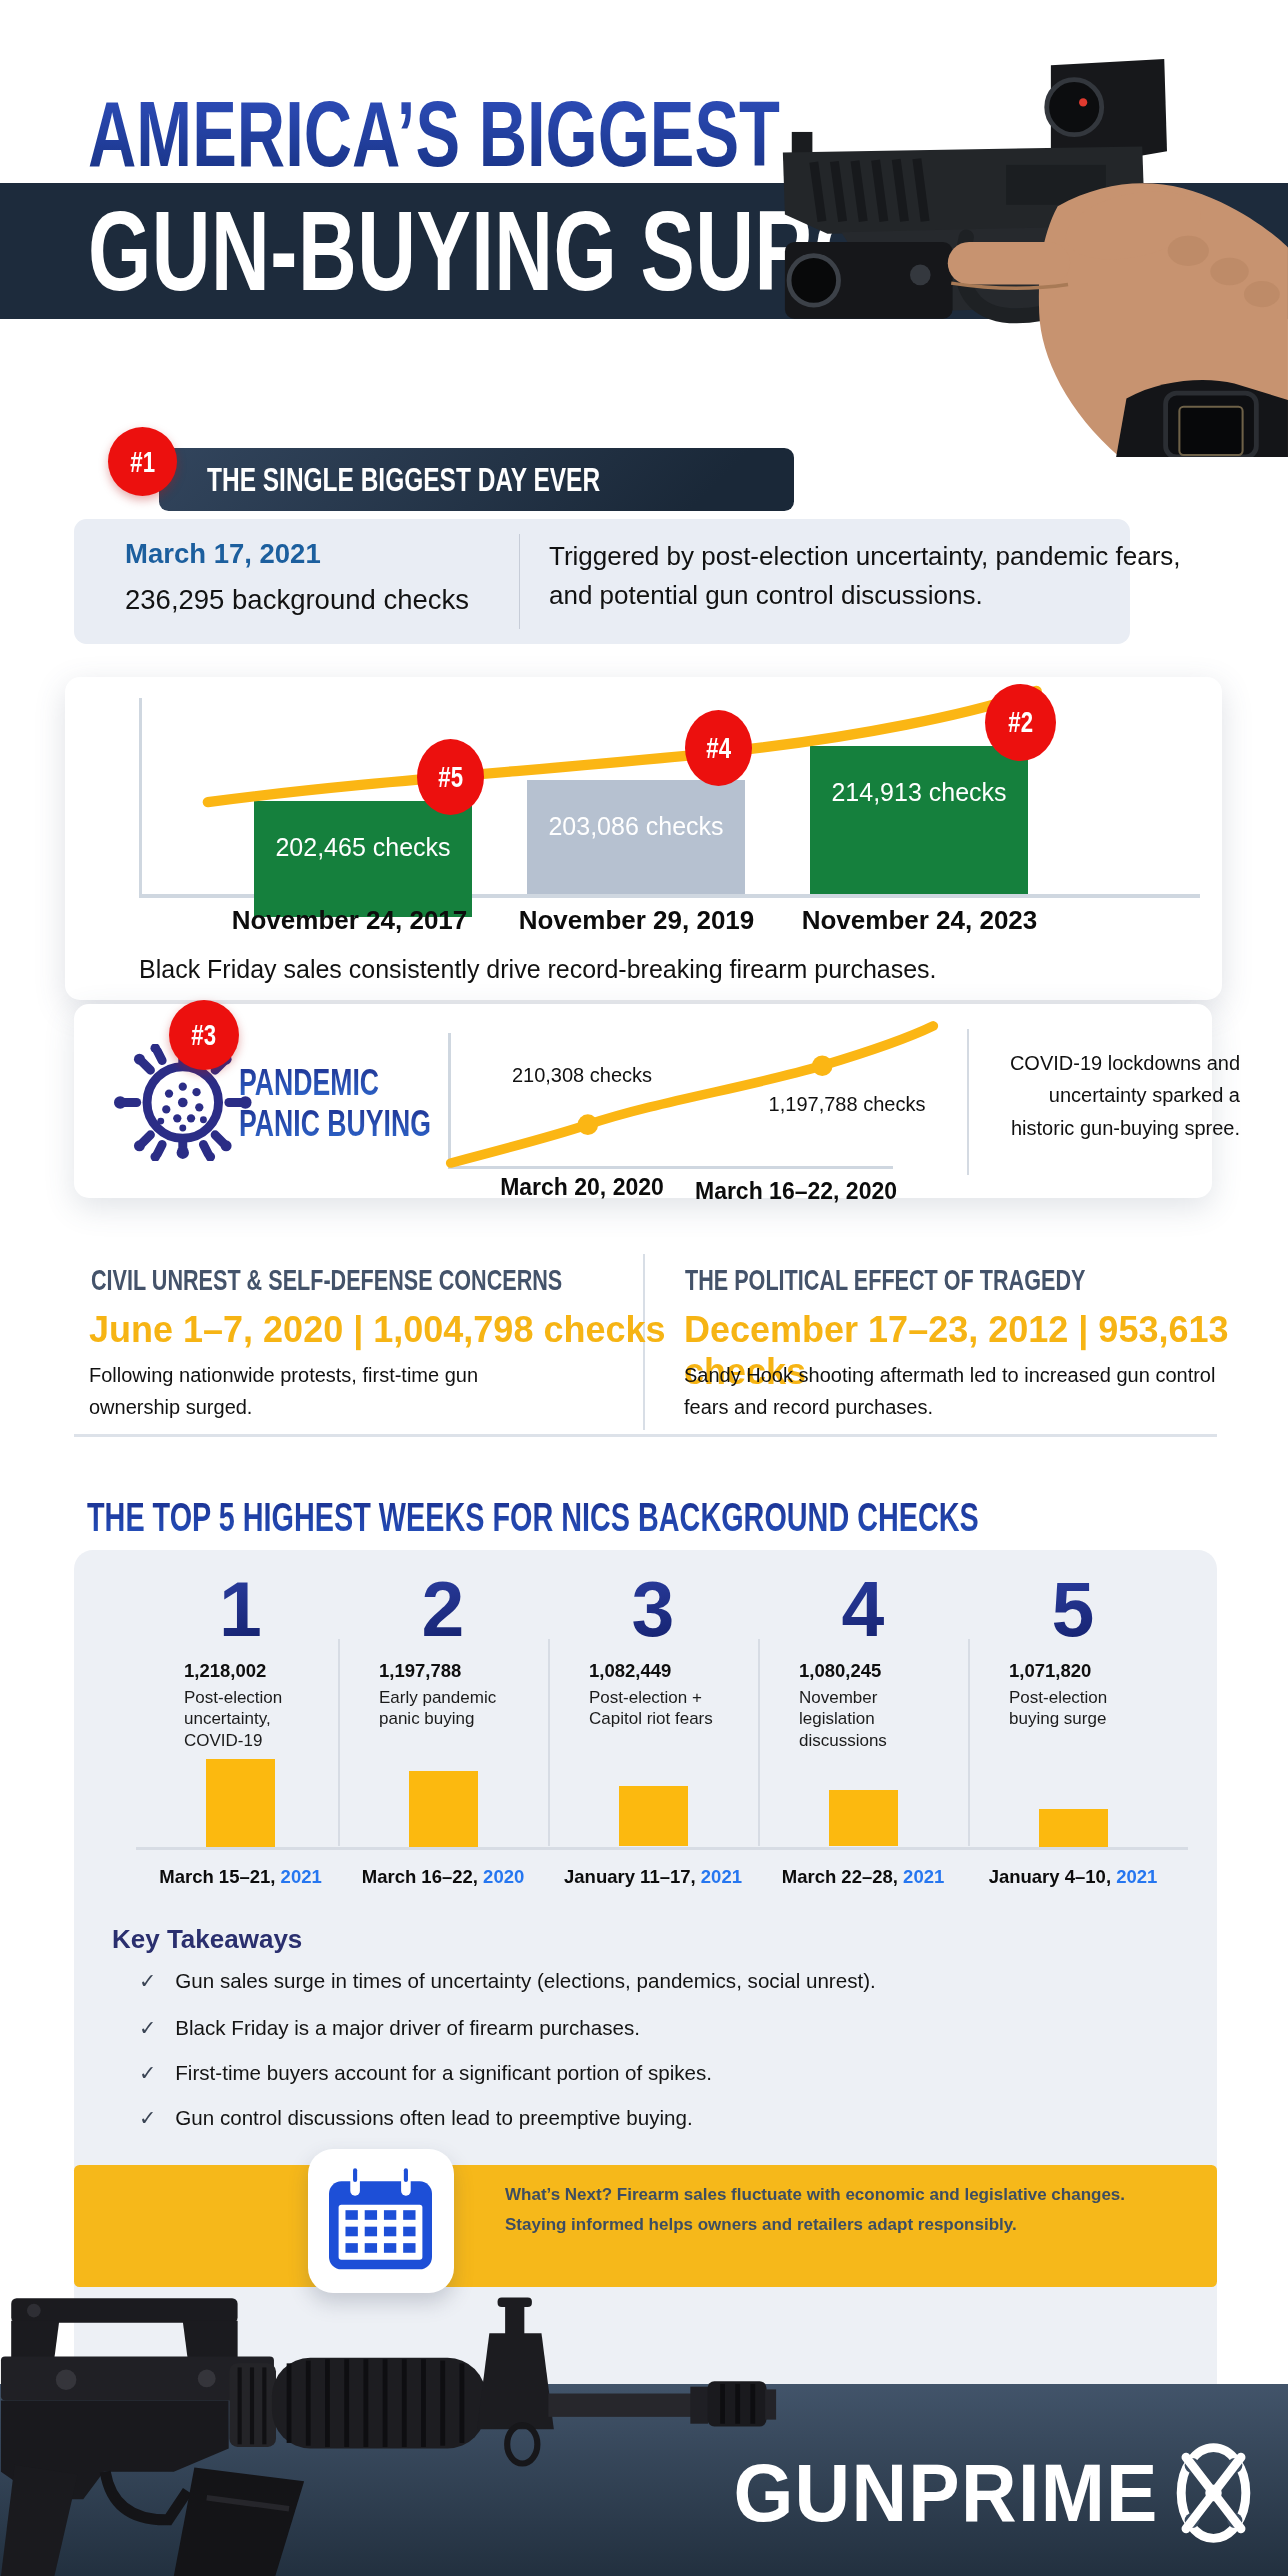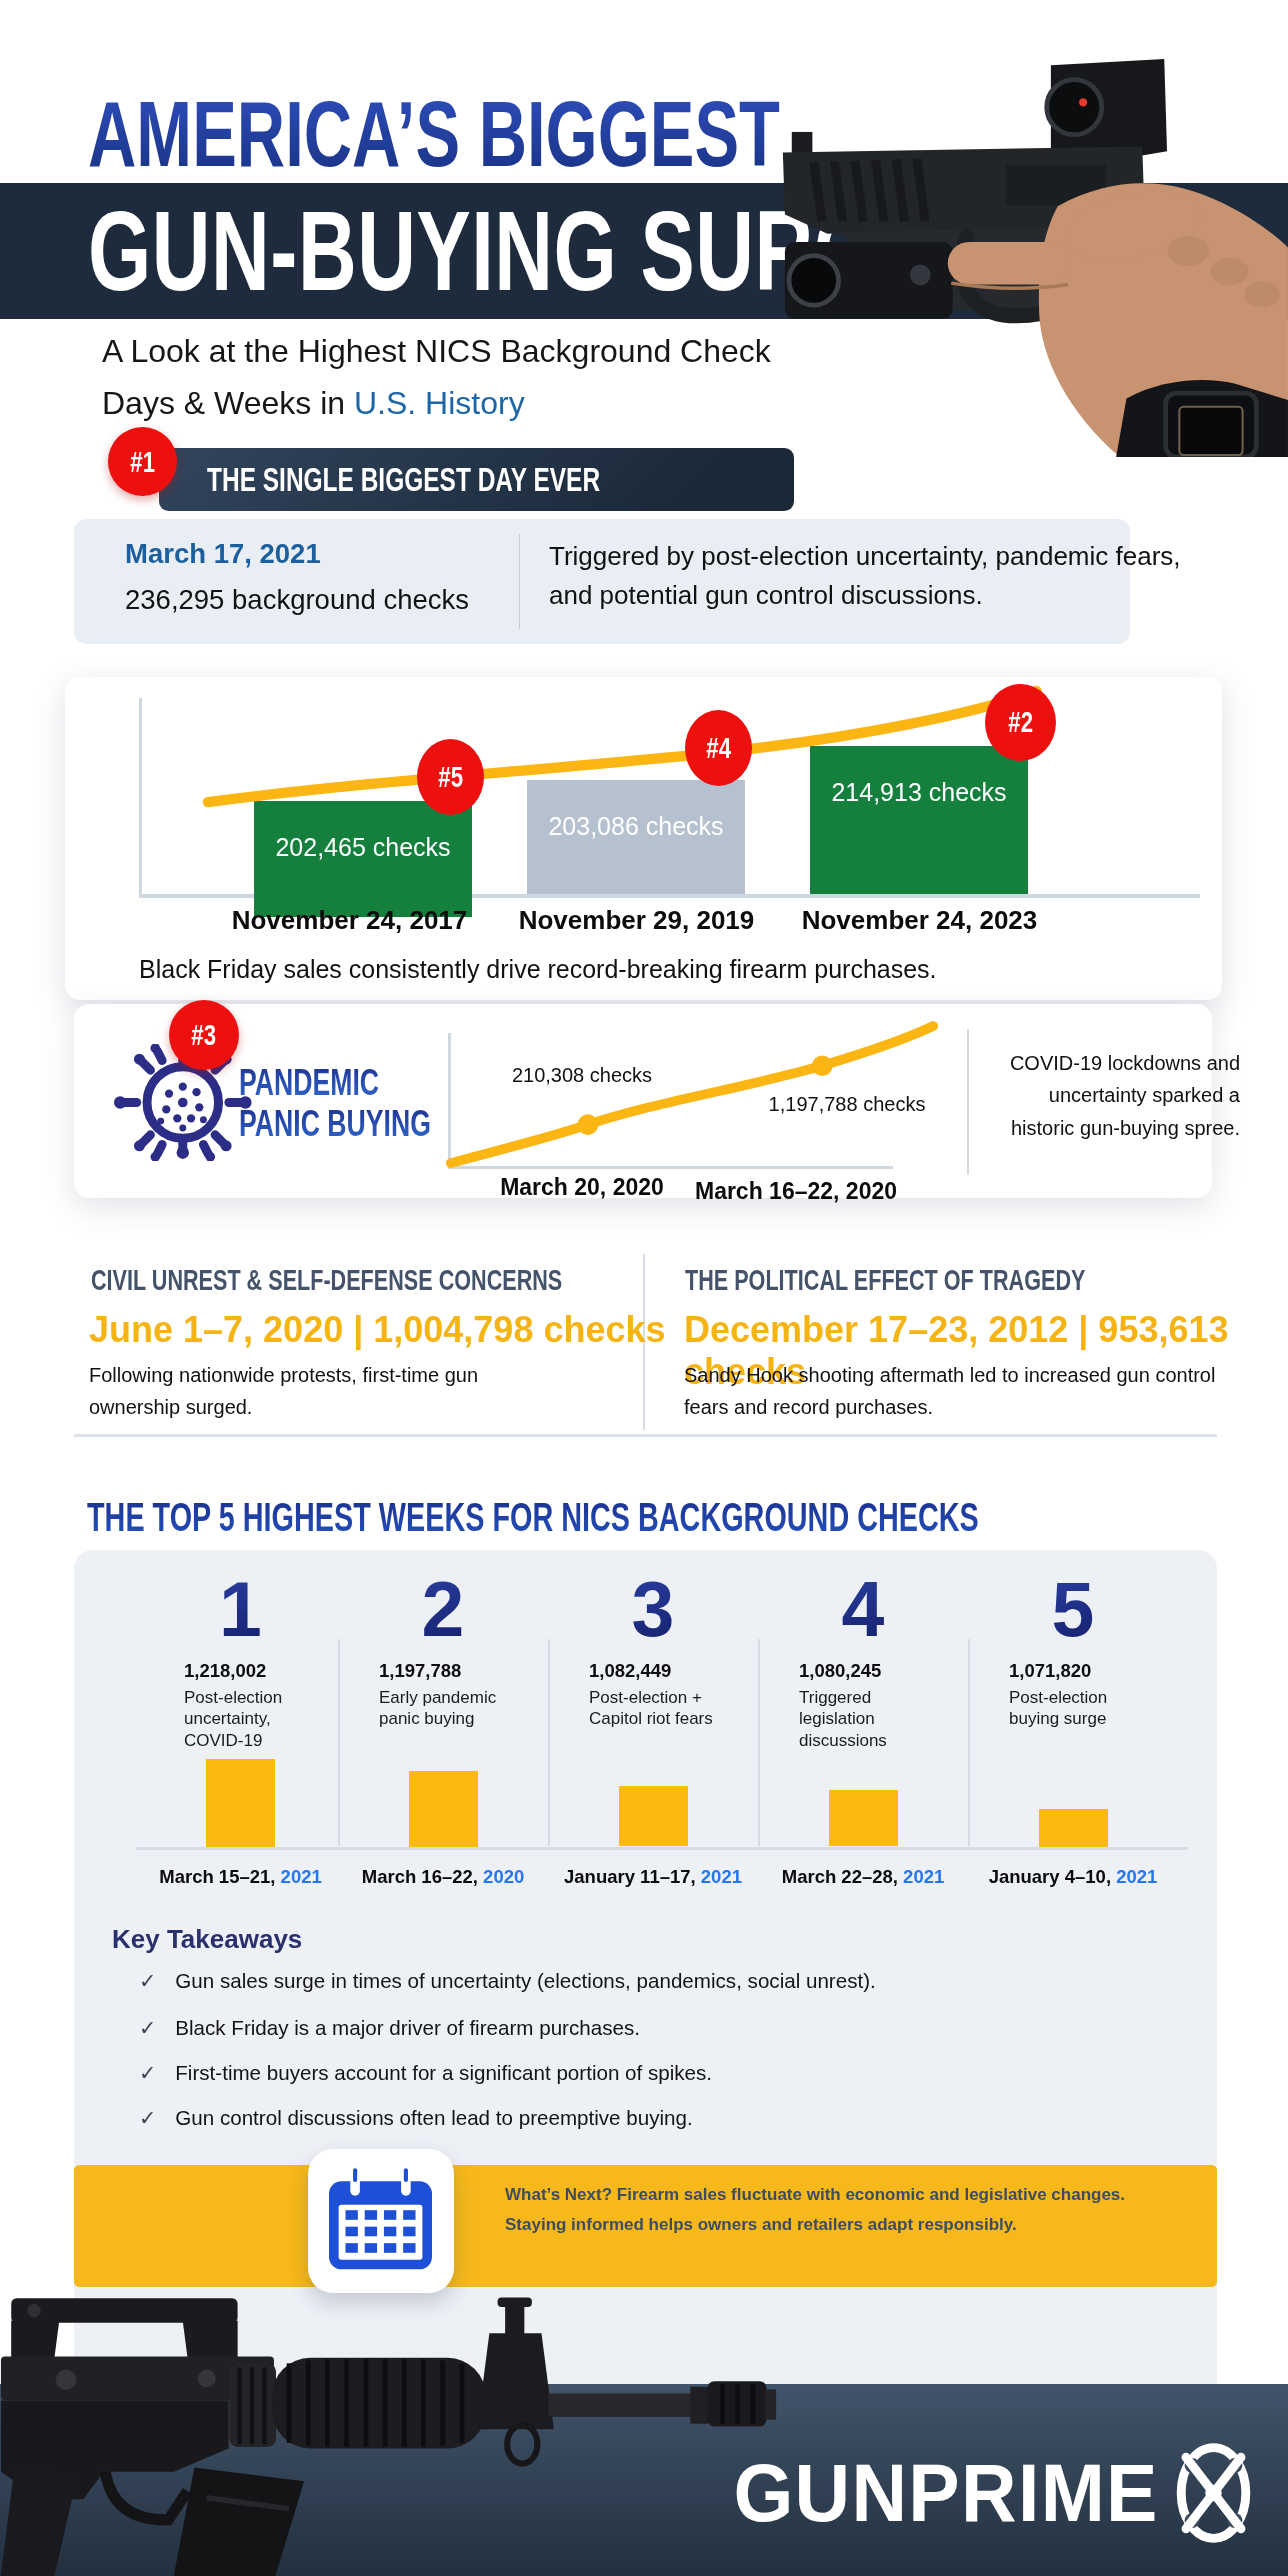--- a/index.html
+++ b/index.html
@@ -126,24 +126,20 @@
     <rect x="295" y="352" width="178" height="62" rx="31" fill="#c79370"></rect>
     <path d="M300,412 q90,14 170,2" fill="none" stroke="#a87a56" stroke-width="5"></path>
     <ellipse cx="645" cy="365" rx="30" ry="22" fill="#b5835f" opacity=".5"></ellipse>
     <ellipse cx="705" cy="395" rx="28" ry="20" fill="#b5835f" opacity=".5"></ellipse>
     <ellipse cx="752" cy="428" rx="26" ry="19" fill="#b5835f" opacity=".5"></ellipse>
     <path d="M555,580 C605,552 670,548 712,558 L790,582 L790,665 L540,665 Z" fill="#141518"></path>
     <rect x="612" y="572" width="132" height="93" rx="16" fill="#0e0f12" stroke="#2b2e33" stroke-width="7"></rect>
     <rect x="632" y="592" width="92" height="70" rx="6" fill="#07080a" stroke="#6e6148" stroke-width="3"></rect>
   </svg>
 
-  <div class="abs subtitle">
-    <span>A Look at the Highest NICS Background Check</span><br>
-    <span>Days &amp; Weeks in </span><span class="hl">U.S. History</span>
-  </div>
 
   <div class="abs badge badge1">
       <span class="condC">#1</span>
     </div>
   <div class="abs banner1"><span class="cond">THE SINGLE BIGGEST DAY EVER</span></div>
   <div class="abs card1">
     <div class="abs c1-date">March 17, 2021</div>
     <div class="abs c1-count">236,295 background checks</div>
     <div class="abs c1-div"></div>
     <div class="abs c1-desc">Triggered by post-election uncertainty, pandemic fears, and potential gun control discussions.</div>
@@ -275,21 +271,21 @@
       <div class="t5-desc">Early pandemic panic buying</div>
     </div>
     <div class="t5-col" style="left:474px;width:210px;">
       <div class="t5-num grad-num">3</div>
       <div class="t5-val">1,082,449</div>
       <div class="t5-desc">Post-election + Capitol riot fears</div>
     </div>
     <div class="t5-col" style="left:684px;width:210px;">
       <div class="t5-num grad-num">4</div>
       <div class="t5-val">1,080,245</div>
-      <div class="t5-desc">Triggered legislation discussions</div>
+      <div class="t5-desc">November legislation discussions</div>
     </div>
     <div class="t5-col" style="left:894px;width:210px;">
       <div class="t5-num grad-num">5</div>
       <div class="t5-val">1,071,820</div>
       <div class="t5-desc">Post-election buying surge</div>
     </div>
 
     <div class="t5-bar" style="left:132px;top:209px;height:88px;"></div>
     <div class="t5-bar" style="left:335px;top:221px;height:76px;"></div>
     <div class="t5-bar" style="left:545px;top:236px;height:60px;"></div>

